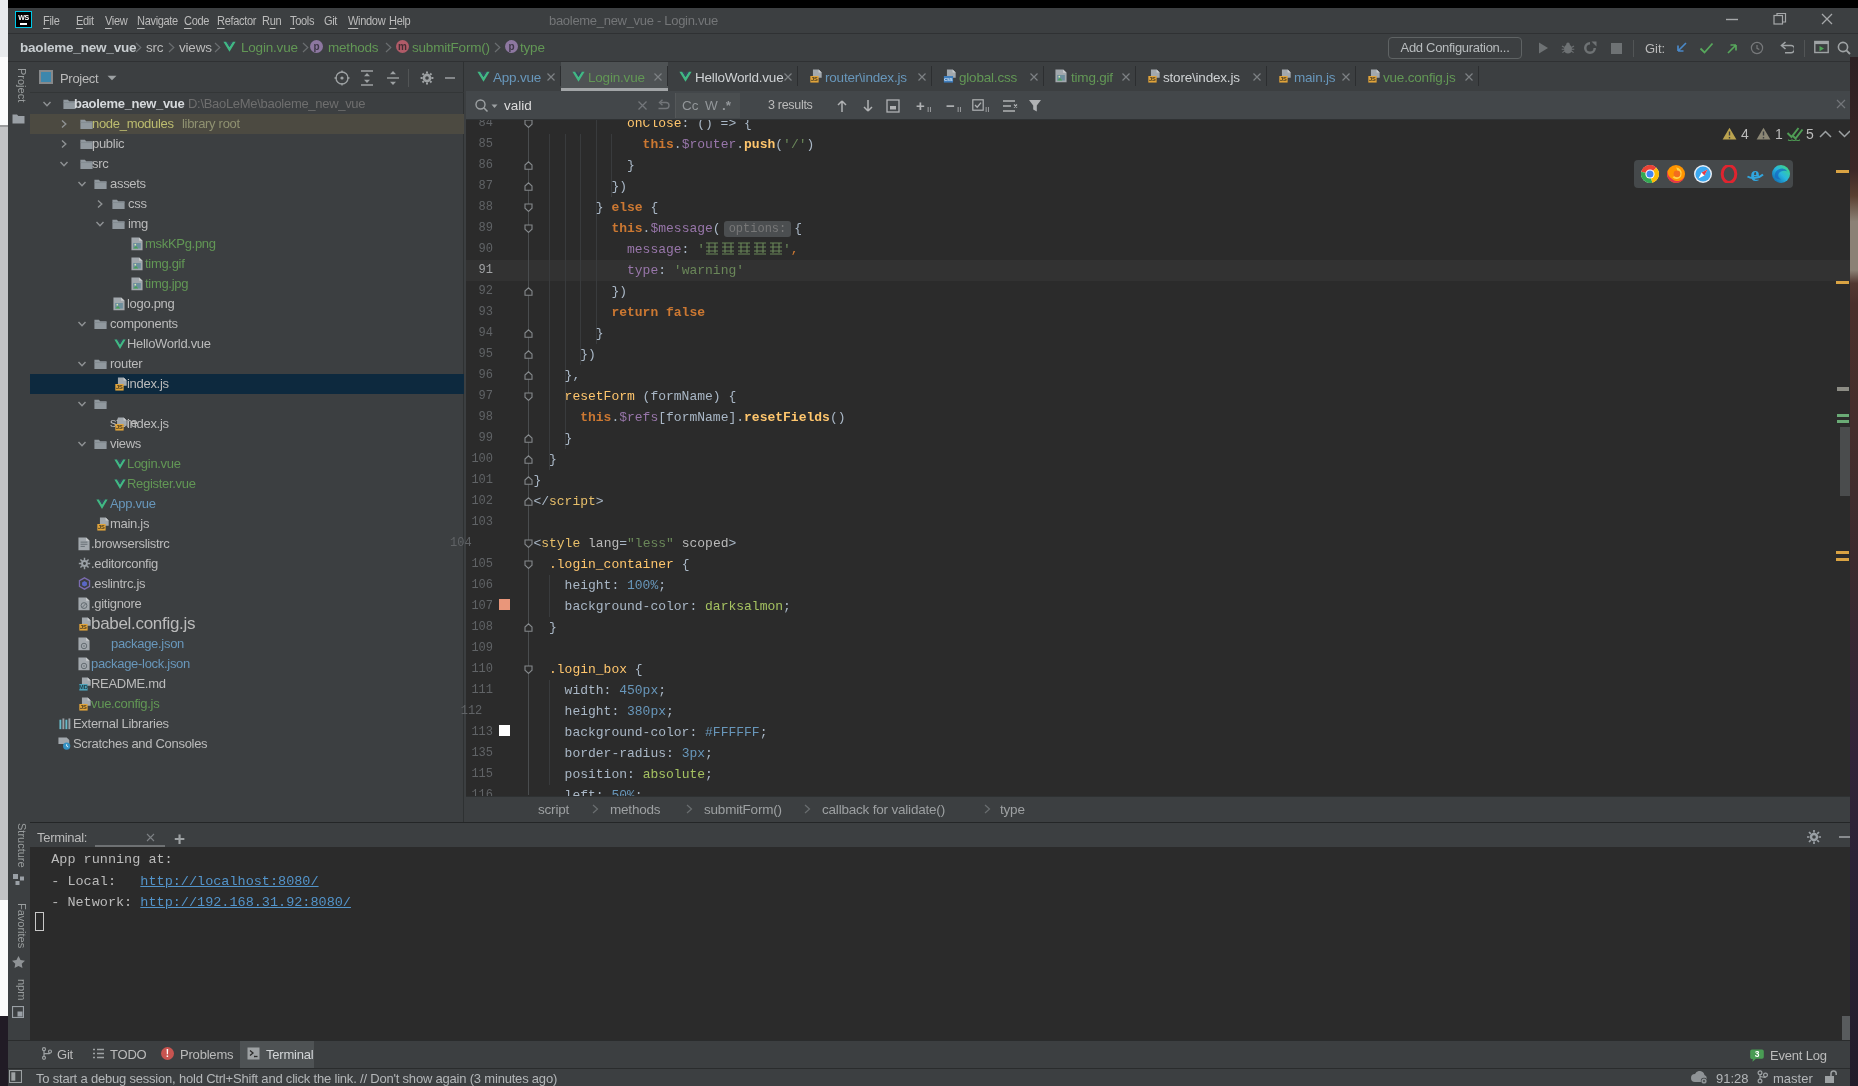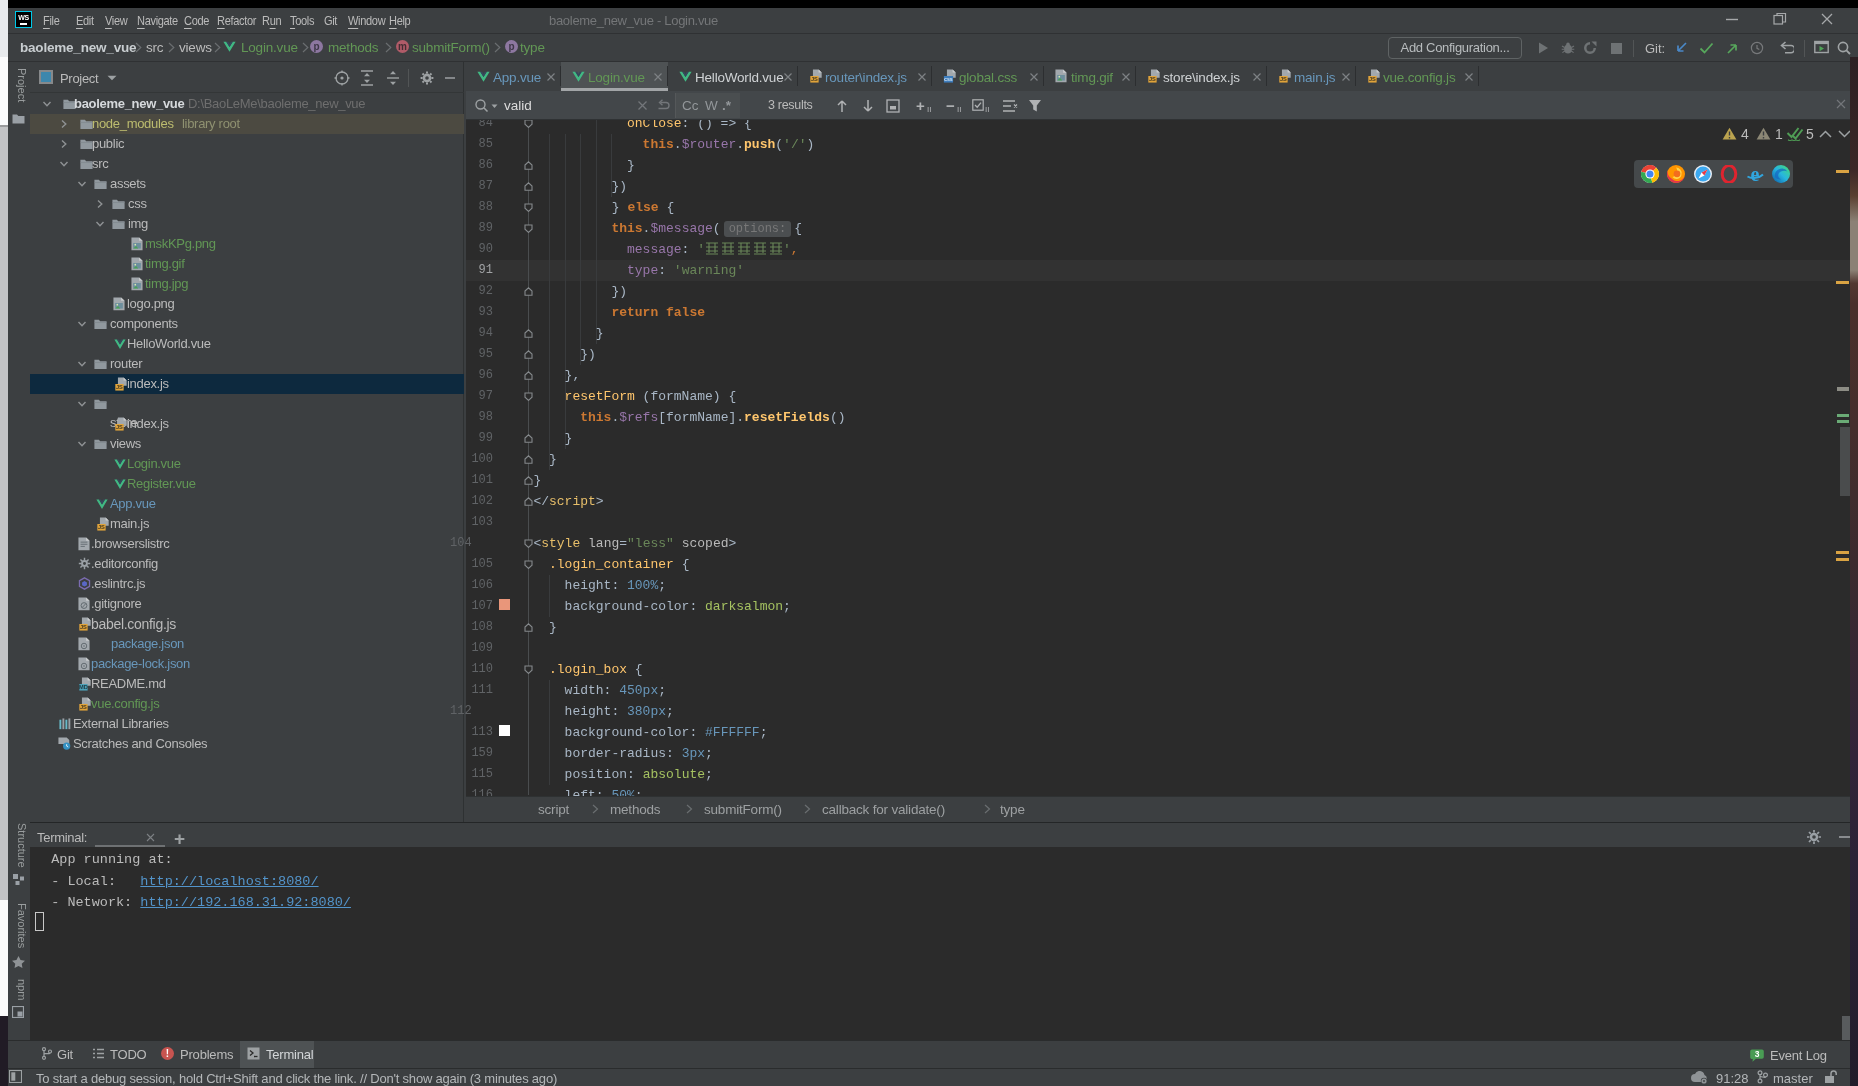--- a/index.html
+++ b/index.html
@@ -348,21 +348,21 @@
     <circle cx="7" cy="10" r="3.4" fill="none" stroke="#5f676d" stroke-width="1.1"></circle>
     <line x1="4.8" y1="12.4" x2="9.2" y2="7.6" stroke="#5f676d" stroke-width="1.1"></line>
   </svg>
 <div class="a" style="left:91px;top:594px;height:20px;color:#bbbbbb;font-size:13px;line-height:20px;letter-spacing:-0.3px;white-space:nowrap;">.gitignore</div>
 <svg class="a" style="left:78px;top:617px;width:14px;height:14px;" viewBox="0 0 16 16">
     <path d="M4.5 0.5 H11 L14.5 4 V10 H4.5 Z" fill="#a2a8ad"></path>
     <path d="M11 0.5 L11 4 L14.5 4 Z" fill="#caccce"></path>
     <rect x="1.5" y="8" width="9.5" height="7.5" fill="#e0a33a"></rect>
     <text x="6.2" y="14.2" font-size="6.5" font-weight="bold" fill="#453a20" text-anchor="middle" font-family="Liberation Sans">JS</text>
   </svg>
-<div class="a" style="left:91px;top:614px;height:20px;color:#bbbbbb;font-size:14px;line-height:20px;letter-spacing:-0.3px;white-space:nowrap;">babel.config.js</div>
+<div class="a" style="left:91px;top:614px;height:20px;color:#bbbbbb;font-size:17px;line-height:20px;letter-spacing:-0.3px;white-space:nowrap;">babel.config.js</div>
 <svg class="a" style="left:78px;top:637px;width:12px;height:13.7px;" viewBox="0 0 14 16">
     <path d="M0.5 0.5 H9.5 L13.5 4.5 V15.5 H0.5 Z" fill="#a2a8ad"></path>
     <path d="M9.5 0.5 L9.5 4.5 L13.5 4.5 Z" fill="#caccce"></path>
     <circle cx="7" cy="10.5" r="3.2" fill="none" stroke="#5f676d" stroke-width="1.1"></circle>
     <circle cx="7" cy="10.5" r="0.9" fill="#5f676d"></circle>
   </svg>
 <div class="a" style="left:91px;top:634px;height:20px;color:#6897bb;font-size:13px;line-height:20px;letter-spacing:-0.3px;white-space:nowrap;padding-left:20px;">package.json</div>
 <svg class="a" style="left:78px;top:657px;width:12px;height:13.7px;" viewBox="0 0 14 16">
     <path d="M0.5 0.5 H9.5 L13.5 4.5 V15.5 H0.5 Z" fill="#a2a8ad"></path>
     <path d="M9.5 0.5 L9.5 4.5 L13.5 4.5 Z" fill="#caccce"></path>
@@ -407,21 +407,21 @@
 <div class="a" style="left:549px;top:575px;width:1px;height:42px;background:#393b3d;"></div>
 <div class="a" style="left:549px;top:680px;width:1px;height:105px;background:#393b3d;"></div>
 <div class="a" style="left:627px;top:113px;white-space:pre;font-family:'Liberation Mono',monospace;font-size:13px;line-height:21px;"><span style="color:#ffc66d;">onClose</span><span style="color:#a9b7c6;">: () =&gt; {</span></div>
 <div class="a" style="left:450px;top:113px;width:43px;height:21px;color:#606366;text-align:right;font-family:'Liberation Mono',monospace;font-size:12px;line-height:21px;">84</div>
 <div class="a" style="left:642.6px;top:134px;white-space:pre;font-family:'Liberation Mono',monospace;font-size:13px;line-height:21px;"><span style="color:#cc7832;font-weight:bold;">this</span><span style="color:#a9b7c6;">.</span><span style="color:#9876aa;">$router</span><span style="color:#a9b7c6;">.</span><span style="color:#ffc66d;font-weight:bold;">push</span><span style="color:#a9b7c6;">(</span><span style="color:#6a8759;">'/'</span><span style="color:#a9b7c6;">)</span></div>
 <div class="a" style="left:450px;top:134px;width:43px;height:21px;color:#606366;text-align:right;font-family:'Liberation Mono',monospace;font-size:12px;line-height:21px;">85</div>
 <div class="a" style="left:627px;top:155px;white-space:pre;font-family:'Liberation Mono',monospace;font-size:13px;line-height:21px;"><span style="color:#a9b7c6;">}</span></div>
 <div class="a" style="left:450px;top:155px;width:43px;height:21px;color:#606366;text-align:right;font-family:'Liberation Mono',monospace;font-size:12px;line-height:21px;">86</div>
 <div class="a" style="left:611.4px;top:176px;white-space:pre;font-family:'Liberation Mono',monospace;font-size:13px;line-height:21px;"><span style="color:#a9b7c6;">})</span></div>
 <div class="a" style="left:450px;top:176px;width:43px;height:21px;color:#606366;text-align:right;font-family:'Liberation Mono',monospace;font-size:12px;line-height:21px;">87</div>
-<div class="a" style="left:595.8px;top:197px;white-space:pre;font-family:'Liberation Mono',monospace;font-size:13px;line-height:21px;margin-left:16px;"><span style="color:#a9b7c6;">} </span><span style="color:#cc7832;font-weight:bold;">else</span><span style="color:#a9b7c6;"> {</span></div>
+<div class="a" style="left:595.8px;top:197px;white-space:pre;font-family:'Liberation Mono',monospace;font-size:13px;line-height:21px;"><span style="color:#a9b7c6;">} </span><span style="color:#cc7832;font-weight:bold;">else</span><span style="color:#a9b7c6;"> {</span></div>
 <div class="a" style="left:450px;top:197px;width:43px;height:21px;color:#606366;text-align:right;font-family:'Liberation Mono',monospace;font-size:12px;line-height:21px;">88</div>
 <div class="a" style="left:611.4px;top:218px;white-space:pre;font-family:'Liberation Mono',monospace;font-size:13px;line-height:21px;"><span style="color:#cc7832;font-weight:bold;">this</span><span style="color:#a9b7c6;">.</span><span style="color:#9876aa;">$message</span><span style="color:#a9b7c6;">(</span><span style="background:#4b4e50;border-radius:3px;color:#787878;font-size:12px;padding:1px 5px;margin:0 3px;">options:</span><span style="color:#a9b7c6;">{</span></div>
 <div class="a" style="left:450px;top:218px;width:43px;height:21px;color:#606366;text-align:right;font-family:'Liberation Mono',monospace;font-size:12px;line-height:21px;">89</div>
 <div class="a" style="left:627px;top:239px;white-space:pre;font-family:'Liberation Mono',monospace;font-size:13px;line-height:21px;"><span style="color:#9876aa;">message</span><span style="color:#a9b7c6;">: </span><span style="color:#6a8759;">'</span><svg style="display:inline-block;vertical-align:-2px;" width="78" height="14" viewBox="0 0 78 14">
       <g transform="translate(0,0)">
         <path d="M1 2 H13 M1 6 H13 M1 10 H13 M4 2 V12 M10 2 V12 M1 13 H13" stroke="#6a8759" stroke-width="1.1" fill="none"></path>
       </g>
       <g transform="translate(16,0)">
         <path d="M1 2 H13 M1 6 H13 M1 10 H13 M4 2 V12 M10 2 V12 M1 13 H13" stroke="#6a8759" stroke-width="1.1" fill="none"></path>
       </g>
@@ -470,25 +470,25 @@
 <div class="a" style="left:564.6px;top:596px;white-space:pre;font-family:'Liberation Mono',monospace;font-size:13px;line-height:21px;"><span style="color:#a9b7c6;">background-color</span><span style="color:#a9b7c6;">: </span><span style="color:#a5c261;">darksalmon</span><span style="color:#a9b7c6;">;</span></div>
 <div class="a" style="left:450px;top:596px;width:43px;height:21px;color:#606366;text-align:right;font-family:'Liberation Mono',monospace;font-size:12px;line-height:21px;">107</div>
 <div class="a" style="left:549px;top:617px;white-space:pre;font-family:'Liberation Mono',monospace;font-size:13px;line-height:21px;"><span style="color:#a9b7c6;">}</span></div>
 <div class="a" style="left:450px;top:617px;width:43px;height:21px;color:#606366;text-align:right;font-family:'Liberation Mono',monospace;font-size:12px;line-height:21px;">108</div>
 <div class="a" style="left:450px;top:638px;width:43px;height:21px;color:#606366;text-align:right;font-family:'Liberation Mono',monospace;font-size:12px;line-height:21px;">109</div>
 <div class="a" style="left:549px;top:659px;white-space:pre;font-family:'Liberation Mono',monospace;font-size:13px;line-height:21px;"><span style="color:#ffc66d;">.login_box</span><span style="color:#a9b7c6;"> {</span></div>
 <div class="a" style="left:450px;top:659px;width:43px;height:21px;color:#606366;text-align:right;font-family:'Liberation Mono',monospace;font-size:12px;line-height:21px;">110</div>
 <div class="a" style="left:564.6px;top:680px;white-space:pre;font-family:'Liberation Mono',monospace;font-size:13px;line-height:21px;"><span style="color:#a9b7c6;">width</span><span style="color:#a9b7c6;">: </span><span style="color:#6897bb;">450px</span><span style="color:#a9b7c6;">;</span></div>
 <div class="a" style="left:450px;top:680px;width:43px;height:21px;color:#606366;text-align:right;font-family:'Liberation Mono',monospace;font-size:12px;line-height:21px;">111</div>
 <div class="a" style="left:564.6px;top:701px;white-space:pre;font-family:'Liberation Mono',monospace;font-size:13px;line-height:21px;"><span style="color:#a9b7c6;">height</span><span style="color:#a9b7c6;">: </span><span style="color:#6897bb;">380px</span><span style="color:#a9b7c6;">;</span></div>
-<div class="a" style="left:450px;top:701px;width:43px;height:21px;color:#606366;text-align:left;font-family:'Liberation Mono',monospace;font-size:12px;line-height:21px;">112</div>
+<div class="a" style="left:450px;top:701px;width:43px;height:21px;color:#606366;text-align:center;font-family:'Liberation Mono',monospace;font-size:12px;line-height:21px;">112</div>
 <div class="a" style="left:564.6px;top:722px;white-space:pre;font-family:'Liberation Mono',monospace;font-size:13px;line-height:21px;"><span style="color:#a9b7c6;">background-color</span><span style="color:#a9b7c6;">: </span><span style="color:#6897bb;">#FFFFFF</span><span style="color:#a9b7c6;">;</span></div>
 <div class="a" style="left:450px;top:722px;width:43px;height:21px;color:#606366;text-align:right;font-family:'Liberation Mono',monospace;font-size:12px;line-height:21px;">113</div>
 <div class="a" style="left:564.6px;top:743px;white-space:pre;font-family:'Liberation Mono',monospace;font-size:13px;line-height:21px;"><span style="color:#a9b7c6;">border-radius</span><span style="color:#a9b7c6;">: </span><span style="color:#6897bb;">3px</span><span style="color:#a9b7c6;">;</span></div>
-<div class="a" style="left:450px;top:743px;width:43px;height:21px;color:#606366;text-align:right;font-family:'Liberation Mono',monospace;font-size:12px;line-height:21px;">159</div>
+<div class="a" style="left:450px;top:743px;width:43px;height:21px;color:#606366;text-align:right;font-family:'Liberation Mono',monospace;font-size:12px;line-height:21px;">135</div>
 <div class="a" style="left:564.6px;top:764px;white-space:pre;font-family:'Liberation Mono',monospace;font-size:13px;line-height:21px;"><span style="color:#a9b7c6;">position</span><span style="color:#a9b7c6;">: </span><span style="color:#a5c261;">absolute</span><span style="color:#a9b7c6;">;</span></div>
 <div class="a" style="left:450px;top:764px;width:43px;height:21px;color:#606366;text-align:right;font-family:'Liberation Mono',monospace;font-size:12px;line-height:21px;">115</div>
 <div class="a" style="left:564.6px;top:785px;white-space:pre;font-family:'Liberation Mono',monospace;font-size:13px;line-height:21px;"><span style="color:#a9b7c6;">left</span><span style="color:#a9b7c6;">: </span><span style="color:#6897bb;">50%</span><span style="color:#a9b7c6;">;</span></div>
 <div class="a" style="left:450px;top:785px;width:43px;height:21px;color:#606366;text-align:right;font-family:'Liberation Mono',monospace;font-size:12px;line-height:21px;">116</div>
 <div class="a" style="left:528px;top:123px;width:1px;height:672px;background:#4a4d4f;"></div>
 <svg class="a" style="left:524px;top:119px;width:9px;height:9px;" viewBox="0 0 9 9">
     <path d="M1 1 L8 1 L8 5.2 L4.5 8.4 L1 5.2 Z" fill="#2b2b2b" stroke="#85898c" stroke-width="1.1"></path>
   </svg>
 <svg class="a" style="left:524px;top:203px;width:9px;height:9px;" viewBox="0 0 9 9">
     <path d="M1 1 L8 1 L8 5.2 L4.5 8.4 L1 5.2 Z" fill="#2b2b2b" stroke="#85898c" stroke-width="1.1"></path>

